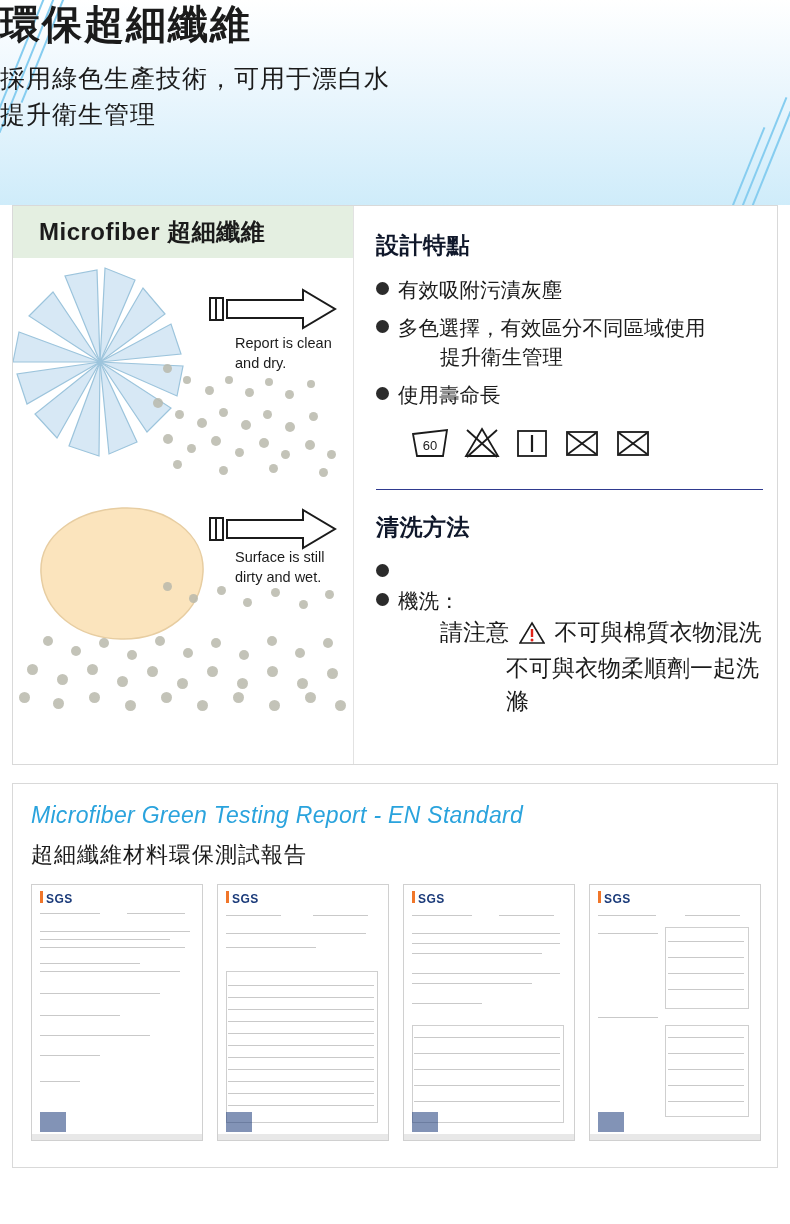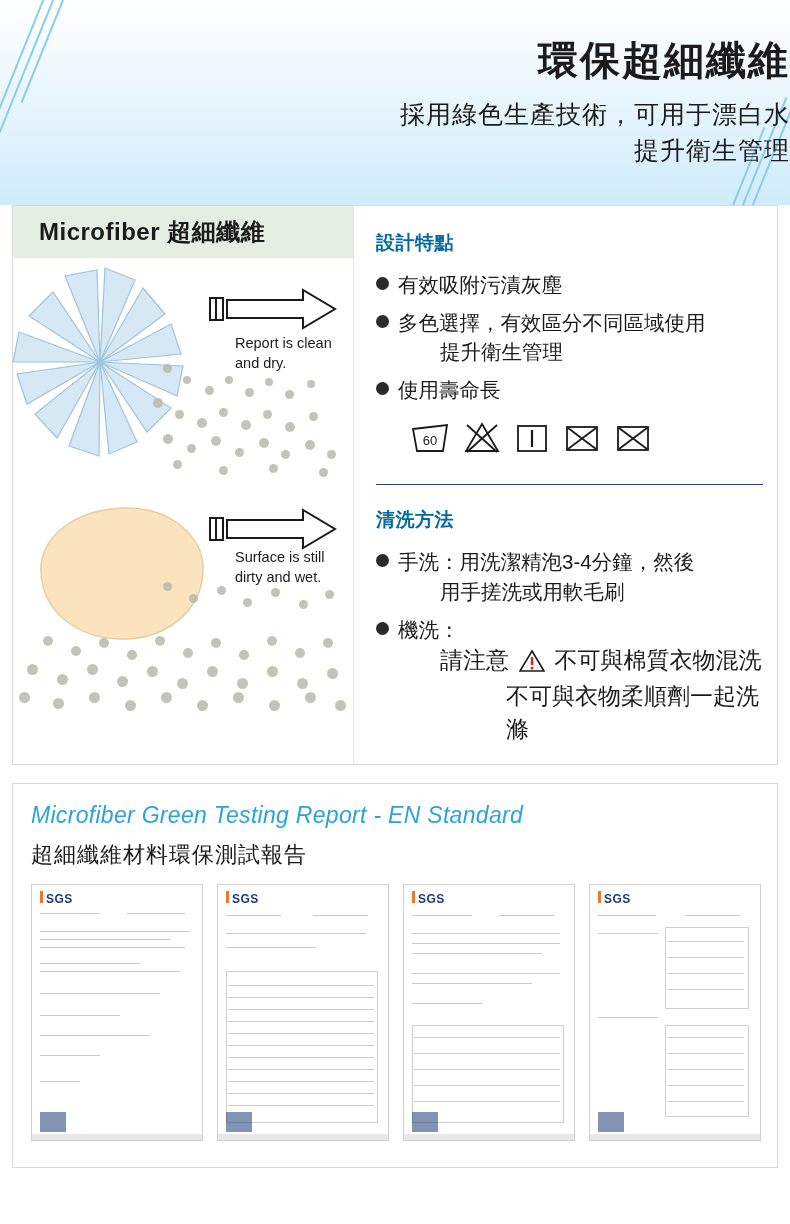--- a/index.html
+++ b/index.html
@@ -27,21 +27,21 @@
   }
   .s1{left:14px;top:-30px;height:200px;}
   .s2{left:36px;top:-60px;height:200px;}
   .s3{left:58px;top:-90px;height:200px;}
   .s4{right:18px;top:60px;height:200px;}
   .s5{right:40px;top:90px;height:200px;}
   .s6{right:62px;top:120px;height:200px;}
 
   .header-inner{
     position:relative;z-index:2;
-    text-align:right;padding-top:36px;
+    text-align:left;
   }
   .h-title{
     font-size:40px;font-weight:bold;letter-spacing:2px;color:#1b1b1b;
     line-height:1.2;
   }
   .h-sub{
     margin-top:12px;
     font-size:25px;color:#1b1b1b;line-height:1.45;letter-spacing:1px;
   }
 
@@ -77,21 +77,21 @@
 
   .arrow-wrap{position:absolute;left:196px;top:28px;}
   .arrow-wrap.cotton{top:20px;}
 
   
   .dots{position:absolute;inset:0;pointer-events:none;}
   .dot{position:absolute;border-radius:50%;background:#b9b9ac;opacity:.85;}
 
   
   .r-title{
-    font-size:19px;font-weight:bold;color:#0369a1;margin:0 0 14px 0;letter-spacing:.5px;
+    font-size:23px;font-weight:bold;color:#0f172a;margin:0 0 14px 0;letter-spacing:.5px;
   }
   .r-title.second{margin-top:6px;}
   .bullet-row{display:flex;align-items:flex-start;margin-bottom:9px;}
   .bull{
     width:13px;height:13px;border-radius:50%;background:#2b2b2b;
     margin:7px 9px 0 0;flex:none;
   }
   .btext{font-size:20.5px;line-height:1.42;color:#1b1b1b;}
   .btext .indent{display:block;padding-left:42px;}
 
@@ -340,24 +340,20 @@
           </svg>
         </span>
       </div>
 
       <div class="divider"></div>
 
       <div class="r-title second">清洗方法</div>
 
       <div class="bullet-row">
         <span class="bull"></span>
-        <span class="btext">
-          <span>手洗：用洗潔精泡3-4分鐘，然後</span>
-          <span class="indent">用手搓洗或用軟毛刷</span>
-        </span>
       </div>
 
       <div class="bullet-row">
         <span class="bull"></span>
         <span class="btext">
           <span>機洗：</span>
           <span class="indent">
             <span class="warn-line">請注意</span>
             <span class="warn-tri">
               <svg width="26" height="24" viewBox="0 0 26 24">

